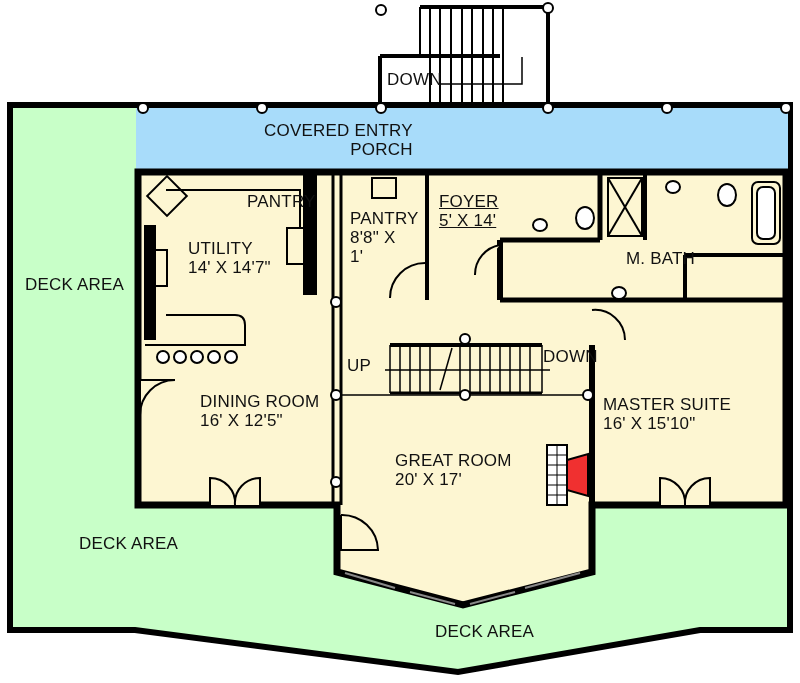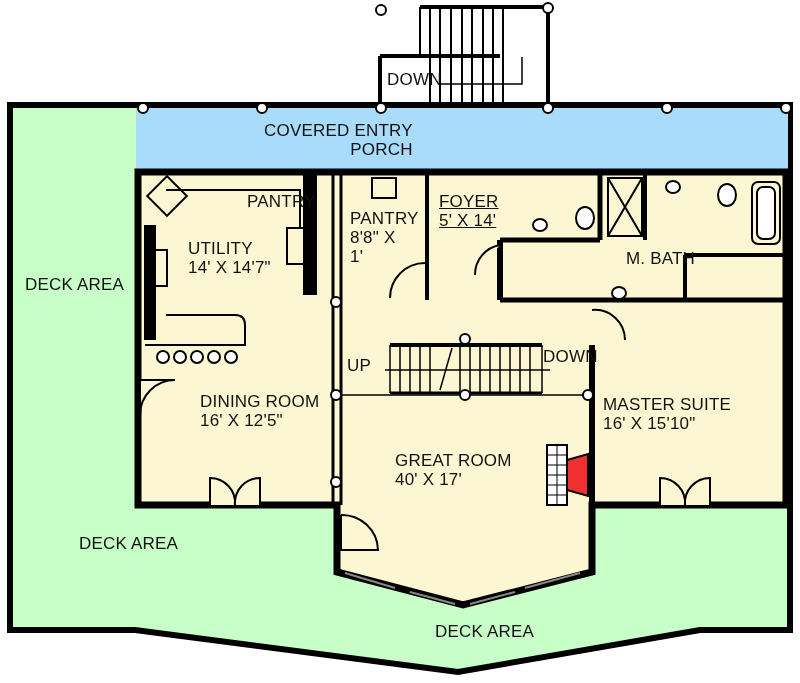--- a/index.html
+++ b/index.html
@@ -184,21 +184,21 @@
 
 <div class="lbl" style="left:626px;top:249px;">M. BATH</div>
 
 <div class="lbl" style="left:200px;top:392px;">
   <span>DINING ROOM</span>
   <span>16' X 12'5"</span>
 </div>
 
 <div class="lbl" style="left:395px;top:443px;margin-top:8px;">
   <span>GREAT ROOM</span>
-  <span>40' X 17'</span>
+  <span>20' X 17'</span>
 </div>
 
 <div class="lbl" style="left:603px;top:395px;">
   <span>MASTER SUITE</span>
   <span>16' X 15'10"</span>
 </div>
 
 <div class="lbl" style="left:347px;top:356px;">UP</div>
 <div class="lbl" style="left:543px;top:347px;">DOWN</div>
 

